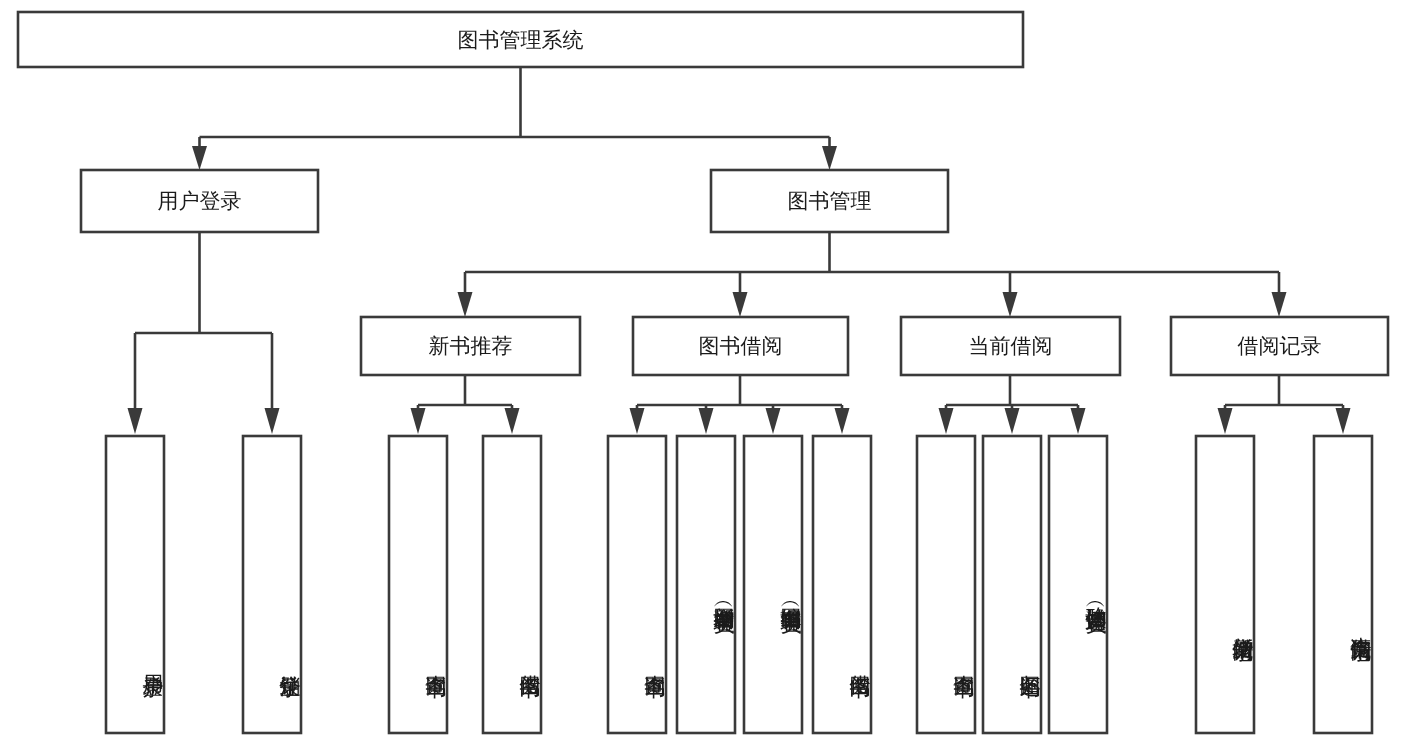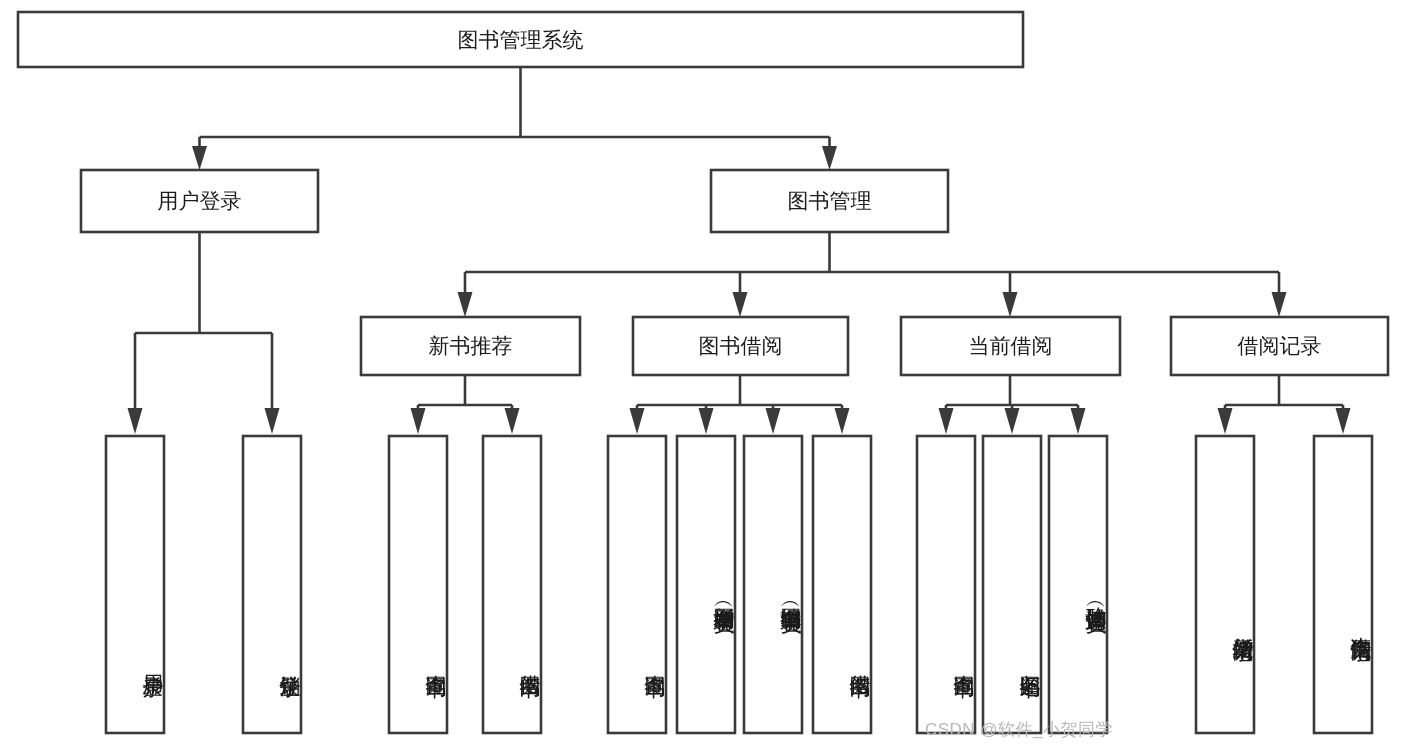--- a/index.html
+++ b/index.html
@@ -221,15 +221,14 @@
   <div class="node-label-v" style="left:744px; top:436px; width:58px; height:297px; padding-top:10px;">编辑图书（管理员）</div>
   <div class="node-label-v" style="left:813px; top:436px; width:58px; height:297px; padding-top:75px;">借阅图书</div>
 
   <div class="node-label-v" style="left:917px; top:436px; width:58px; height:297px; padding-top:75px;">查询图书</div>
   <div class="node-label-v" style="left:983px; top:436px; width:58px; height:297px; padding-top:75px;">归还图书</div>
   <div class="node-label-v" style="left:1049px; top:436px; width:58px; height:297px; padding-top:10px;">确认归还（管理员）</div>
 
   <div class="node-label-v" style="left:1196px; top:436px; width:58px; height:297px; padding-top:38px;">新增借阅记录</div>
   <div class="node-label-v" style="left:1314px; top:436px; width:58px; height:297px; padding-top:38px;">查询借阅记录</div>
 
-  <div class="watermark">CSDN @软件_小贺同学</div>
 
 </div>
 
 </body></html>

